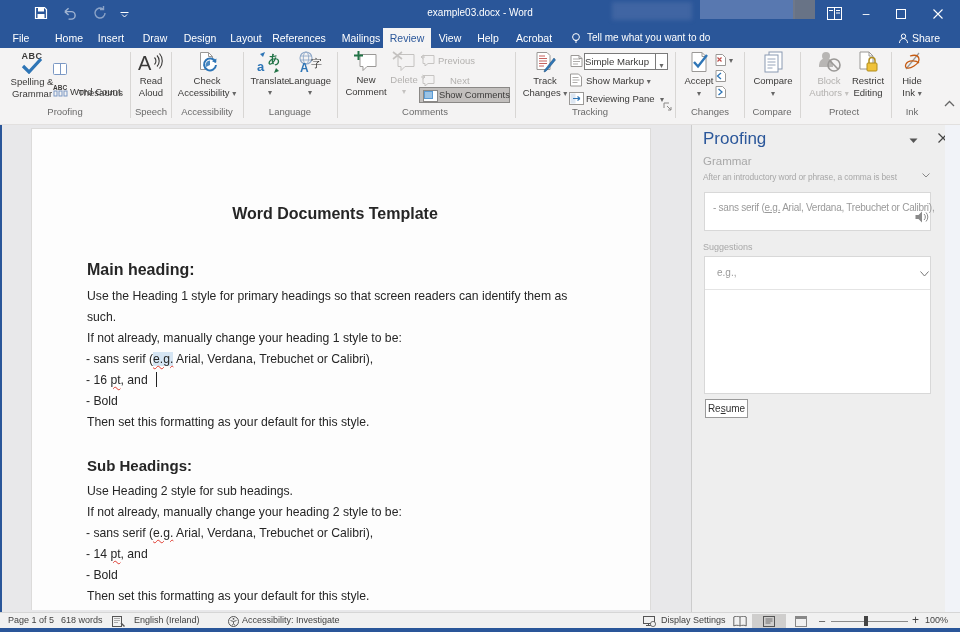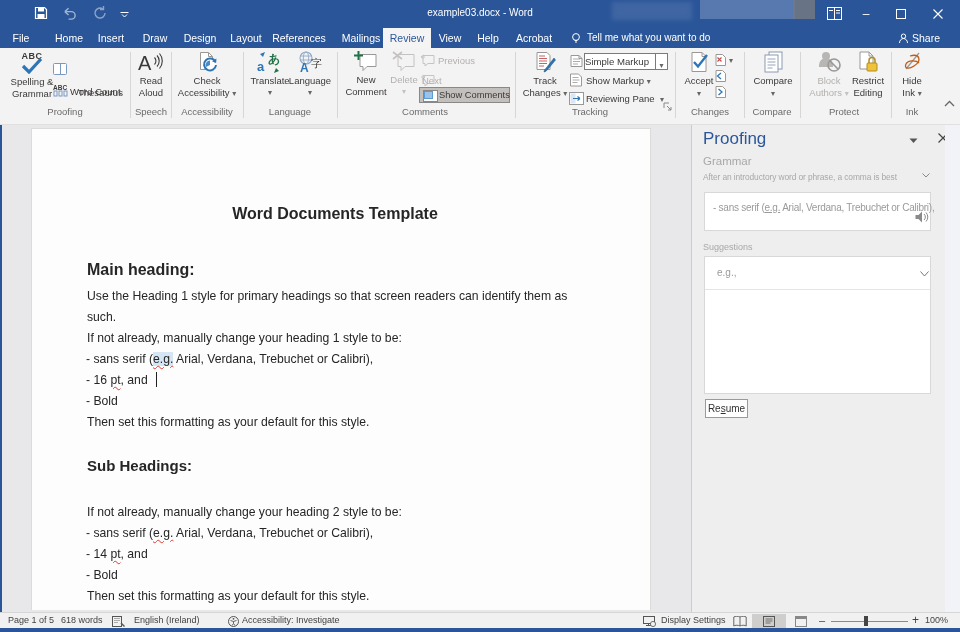--- a/index.html
+++ b/index.html
@@ -197,21 +197,21 @@
     </div>
     <svg class="abs" style="left:420px; top:6px;" width="15" height="12" viewBox="0 0 15 12">
       <path d="M3 1.5 h11 v8 h-6 l-3 2.5 v-2.5 h-2 z" fill="#f4f3f3" stroke="#c6c4c2"></path>
       <path d="M5 3 L1 3 M1 3 L3.5 1 M1 3 L3.5 5" stroke="#c6c4c2" fill="none"></path>
     </svg>
     <div class="small-item gray" style="left:438px; top:7px;">Previous</div>
     <svg class="abs" style="left:420px; top:26px;" width="15" height="12" viewBox="0 0 15 12">
       <path d="M3 1.5 h11 v8 h-6 l-3 2.5 v-2.5 h-2 z" fill="#f4f3f3" stroke="#c6c4c2"></path>
       <path d="M1 3 L5 3 M5 3 L2.5 1 M5 3 L2.5 5" stroke="#c6c4c2" fill="none"></path>
     </svg>
-    <div class="small-item gray" style="left:422px; top:27px;">Next</div>
+    <div class="small-item gray" style="left:450px; top:27px;">Next</div>
     <div class="abs" style="left:419px; top:39px; width:91px; height:16px; background:#c2bfbd; border:1px solid #8a8886;"></div>
     <svg class="abs" style="left:423px; top:42px;" width="15" height="12" viewBox="0 0 15 12">
       <rect x="0.5" y="0.5" width="14" height="11" fill="#fff" stroke="#8a8886"></rect>
       <rect x="1.5" y="1.5" width="8" height="7" fill="#9cc3e5" stroke="#5b9bd5"></rect>
     </svg>
     <div class="small-item" style="left:439px; top:42px; font-size:9.3px;">Show Comments</div>
 
     <div class="bigbtn" style="left:522px; width:46px;">
       <svg width="22" height="22" viewBox="0 0 22 22">
         <path d="M3 1.5 h10 l3 3 v14 h-13 z" fill="#fff" stroke="#9a9896"></path>
@@ -322,20 +322,21 @@
     <div class="doc" style="left:55px; top:132px; font-weight:bold; font-size:16px;">Main heading:</div>
     <div class="doc" style="left:55px; top:160px;">Use the Heading 1 style for primary headings so that screen readers can identify them as</div>
     <div class="doc" style="left:55px; top:181px;">such.</div>
     <div class="doc" style="left:55px; top:202px;">If not already, manually change your heading 1 style to be:</div>
     <div class="doc" style="left:54px; top:223px;">- sans serif (<span class="sq" style="background:rgba(165,200,230,0.45);">e.g.</span> Arial, Verdana, Trebuchet or Calibri),</div>
     <div class="doc" style="left:54px; top:244px;">- 16 <span class="sq">pt</span>, and</div>
     <div class="abs" style="left:124px; top:243px; width:1px; height:15px; background:#222;"></div>
     <div class="doc" style="left:54px; top:265px;">- Bold</div>
     <div class="doc" style="left:55px; top:286px;">Then set this formatting as your default for this style.</div>
     <div class="doc" style="left:55px; top:328px; font-weight:bold; font-size:15px;">Sub Headings:</div>
+    <div class="doc" style="left:55px; top:355px;">Use Heading 2 style for sub headings.</div>
     <div class="doc" style="left:55px; top:376px;">If not already, manually change your heading 2 style to be:</div>
     <div class="doc" style="left:54px; top:397px;">- sans serif (<span class="sq">e.g.</span> Arial, Verdana, Trebuchet or Calibri),</div>
     <div class="doc" style="left:54px; top:418px;">- 14 <span class="sq">pt</span>, and</div>
     <div class="doc" style="left:54px; top:439px;">- Bold</div>
     <div class="doc" style="left:55px; top:460px;">Then set this formatting as your default for this style.</div>
   </div>
 
   <div id="pane">
     <div class="abs" style="left:11px; top:4px; font-size:17px; color:#2b579a;">Proofing</div>
     <svg class="abs" style="left:217px; top:13px;" width="9" height="6" viewBox="0 0 9 6">

